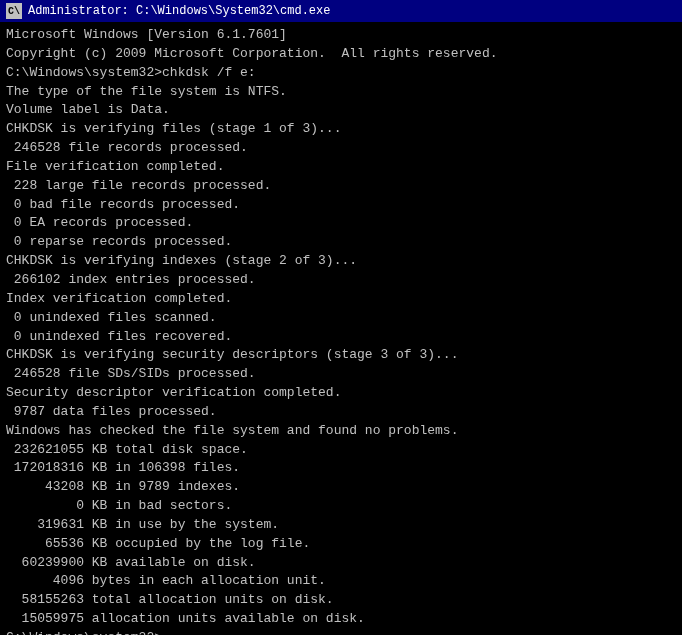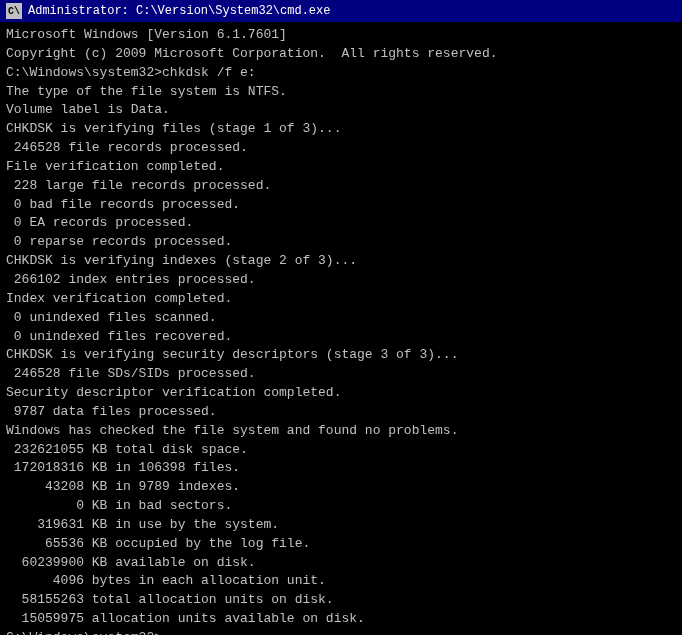--- a/index.html
+++ b/index.html
@@ -61,16 +61,16 @@
     .line {
       display: block;
       font-family: Liberation Mono, monospace;
     }
   </style>
 </head>
 <body>
 
 <div class="title-bar">
   <div class="title-bar-icon">C\</div>
-  <span class="title-bar-text">Administrator: C:\Version\System32\cmd.exe</span>
+  <span class="title-bar-text">Administrator: C:\Windows\System32\cmd.exe</span>
 </div>
 
 <div class="console-body" id="console-output"><span class="line">Microsoft Windows [Version 6.1.7601]</span><span class="line">Copyright (c) 2009 Microsoft Corporation.  All rights reserved.</span><span class="line"></span><span class="line">C:\Windows\system32&gt;chkdsk /f e:</span><span class="line">The type of the file system is NTFS.</span><span class="line">Volume label is Data.</span><span class="line"></span><span class="line">CHKDSK is verifying files (stage 1 of 3)...</span><span class="line"> 246528 file records processed.</span><span class="line">File verification completed.</span><span class="line"> 228 large file records processed.</span><span class="line"> 0 bad file records processed.</span><span class="line"> 0 EA records processed.</span><span class="line"> 0 reparse records processed.</span><span class="line">CHKDSK is verifying indexes (stage 2 of 3)...</span><span class="line"> 266102 index entries processed.</span><span class="line">Index verification completed.</span><span class="line"> 0 unindexed files scanned.</span><span class="line"> 0 unindexed files recovered.</span><span class="line">CHKDSK is verifying security descriptors (stage 3 of 3)...</span><span class="line"> 246528 file SDs/SIDs processed.</span><span class="line">Security descriptor verification completed.</span><span class="line"> 9787 data files processed.</span><span class="line">Windows has checked the file system and found no problems.</span><span class="line"></span><span class="line"> 232621055 KB total disk space.</span><span class="line"> 172018316 KB in 106398 files.</span><span class="line">     43208 KB in 9789 indexes.</span><span class="line">         0 KB in bad sectors.</span><span class="line">    319631 KB in use by the system.</span><span class="line">     65536 KB occupied by the log file.</span><span class="line">  60239900 KB available on disk.</span><span class="line"></span><span class="line">      4096 bytes in each allocation unit.</span><span class="line">  58155263 total allocation units on disk.</span><span class="line">  15059975 allocation units available on disk.</span><span class="line"></span><span class="line">C:\Windows\system32&gt;</span></div>
 
 </body></html>

